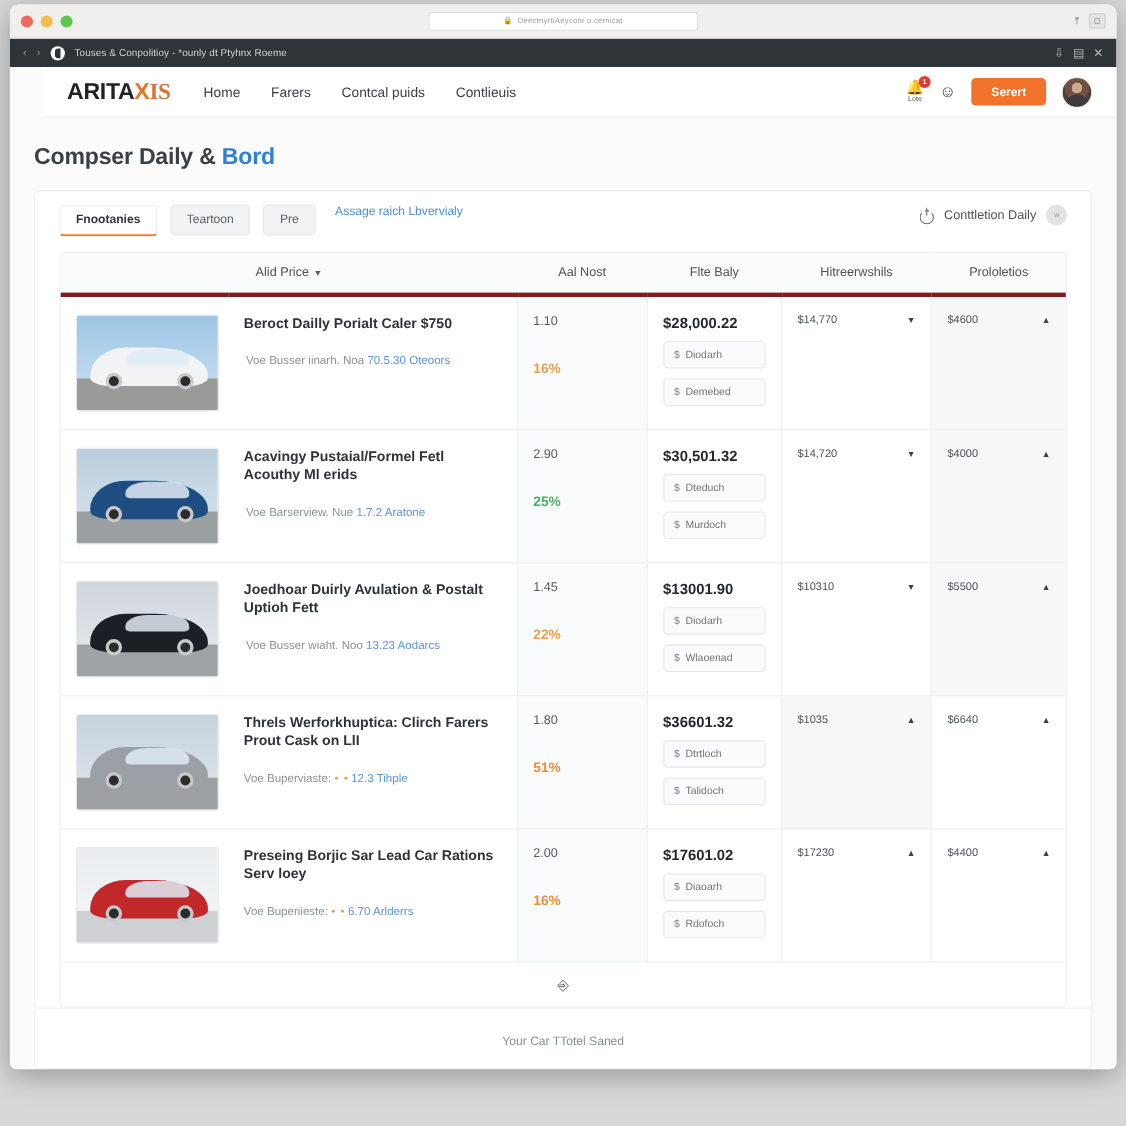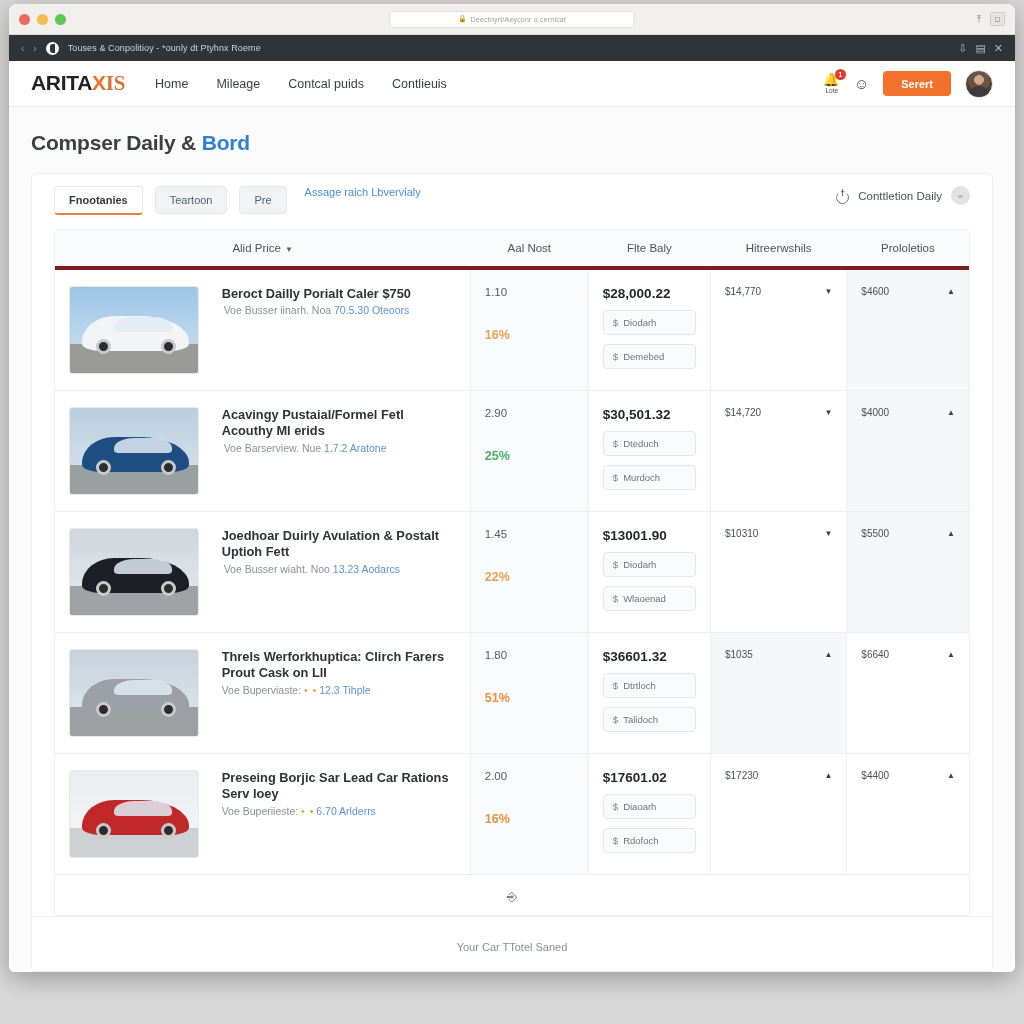--- a/index.html
+++ b/index.html
@@ -75,21 +75,21 @@
   
   .page {
     flex: 1 1 auto; background: #fbfbfc; overflow: hidden;
     display: flex; flex-direction: column;
   }
 
   
   .siteheader {
     height: 46px; flex: 0 0 46px; background: #fff;
     border-bottom: 1px solid #ececec;
-    display: flex; align-items: center; padding: 0 22px; gap: 0;
+    display: flex; align-items: center; padding: 0 22px; gap: 0; margin-left: 30px;
   }
   .logo { font-size: 21px; font-weight: 700; letter-spacing: -.3px; color: #222; white-space: nowrap; }
   .logo .x { color: #e8732b; }
   .logo .is { color: #d9733a; font-family: "Liberation Serif", serif; font-weight: 700; }
   .searchbox {
     margin-left: 24px; width: 198px; height: 26px;
     border: 1px solid #e0e0e0; border-radius: 4px; background: #fff;
     display: flex; align-items: center; padding: 0 9px;
   }
   .searchbox input {
@@ -210,21 +210,21 @@
     position: absolute; left: 34%; right: 20%; bottom: 48%; height: 17%;
     background: rgba(225,235,245,.85); border-radius: 35% 30% 8% 8% / 70% 70% 20% 20%;
   }
   .thumb .w1, .thumb .w2 {
     position: absolute; bottom: 22%; width: 15px; height: 15px;
     border-radius: 50%; background: #2c2c2e; border: 3px solid #c9c9cb;
   }
   .thumb .w1 { left: 20%; } .thumb .w2 { right: 17%; }
 
   .carname { font-size: 12.8px; font-weight: 700; color: #2e3338; line-height: 1.28; }
-  .carsub { margin-top: 2px; font-size: 10.5px; color: #8b9197; filter: blur(.2px); }
+  .carsub { margin-top: 20px; font-size: 10.5px; color: #8b9197; filter: blur(.2px); }
   .carsub .link { color: #5b94d6; }
   .carsub .stars { color: #eaa23c; letter-spacing: 1px; margin-right: 2px; }
 
   .cost-cell { background: #fafbfc; }
   .cost-top { font-size: 11.5px; color: #555b61; }
   .cost-pct { margin-top: 30px; font-size: 12.5px; font-weight: 700; filter: blur(.35px); }
 
   .price { font-size: 13.5px; font-weight: 700; color: #23282d; filter: blur(.2px); }
   .pillbtn {
     margin-top: 9px; border: 1px solid #e4e6e8; border-radius: 4px; background: #fafbfc;
@@ -283,21 +283,21 @@
   </div>
 
   <div class="page">
 
     <div class="siteheader">
       <div class="logo"><span>ARITA</span><span class="x">X</span><span class="is">IS</span></div>
 
 
       <div class="mainnav">
         <a href="#">Home</a>
-        <a href="#">Mileage</a>
+        <a href="#">Farers</a>
         <a href="#">Contcal puids</a>
         <a href="#">Contlieuis</a>
       </div>
 
       <div class="header-right">
         <span class="bellwrap">
           <span class="bell">🔔</span>
           <span class="badge">1</span>
           <span class="belllabel">Lote</span>
         </span>

